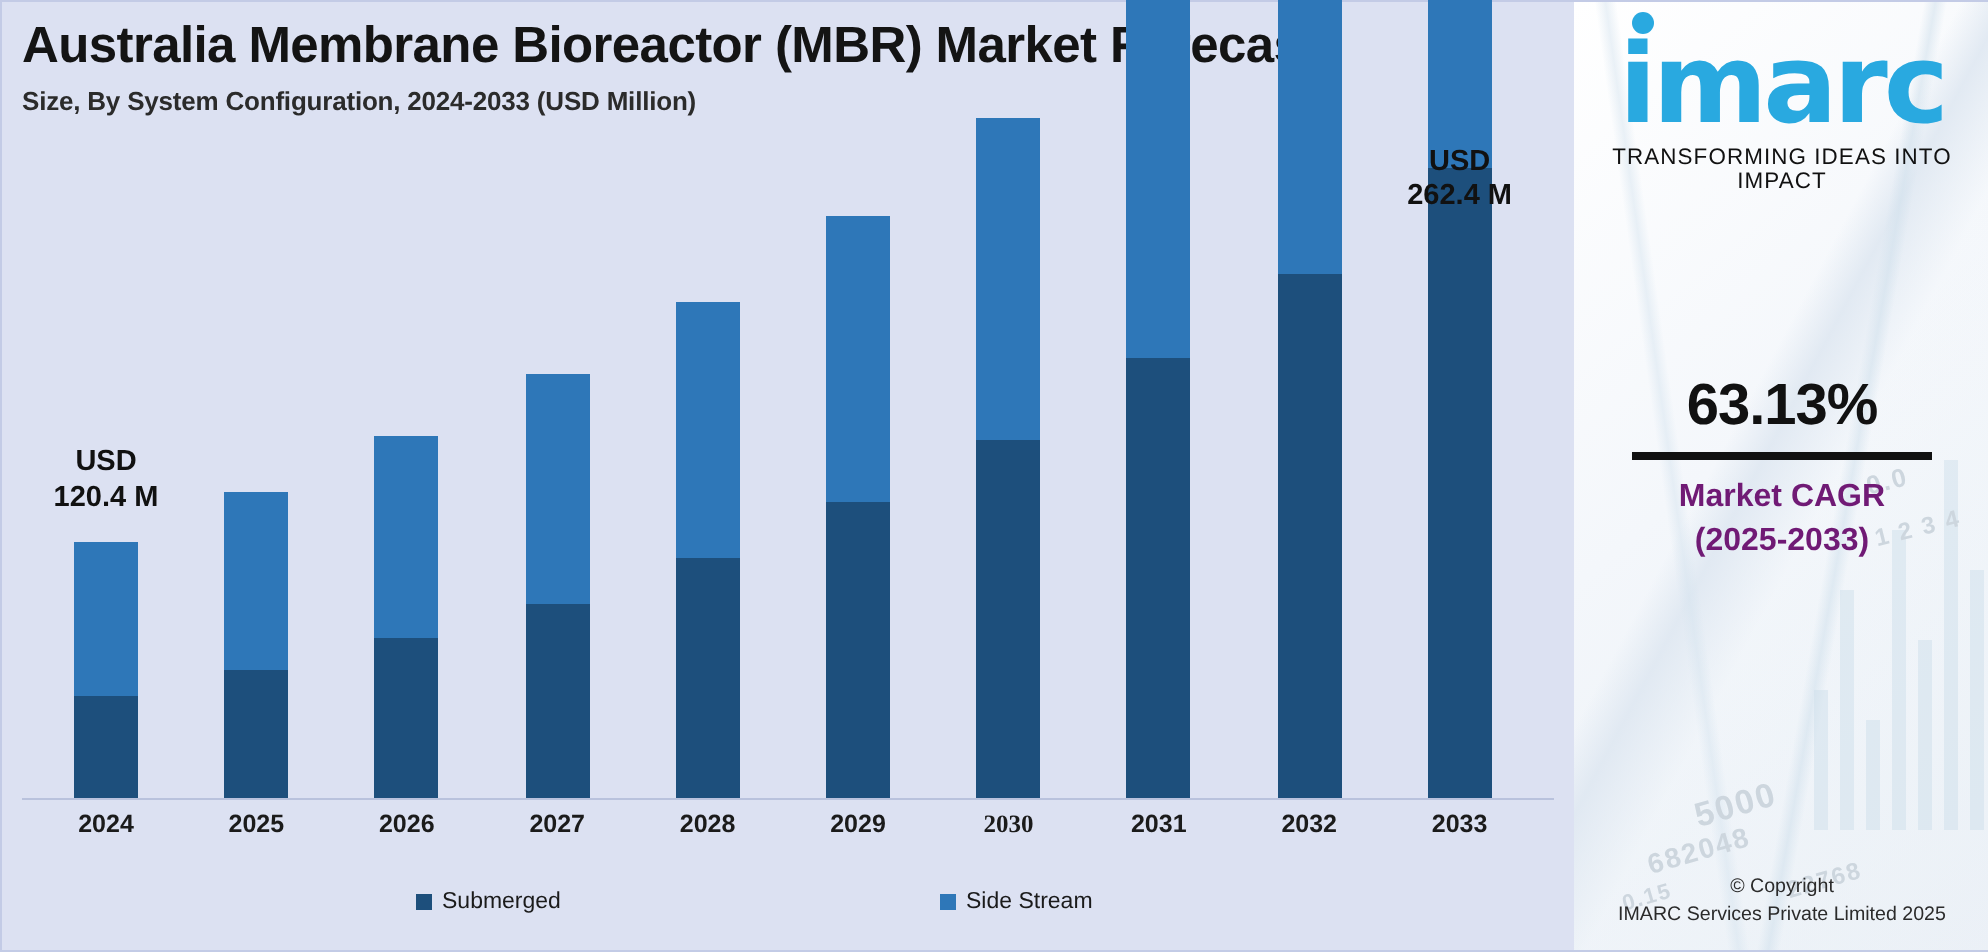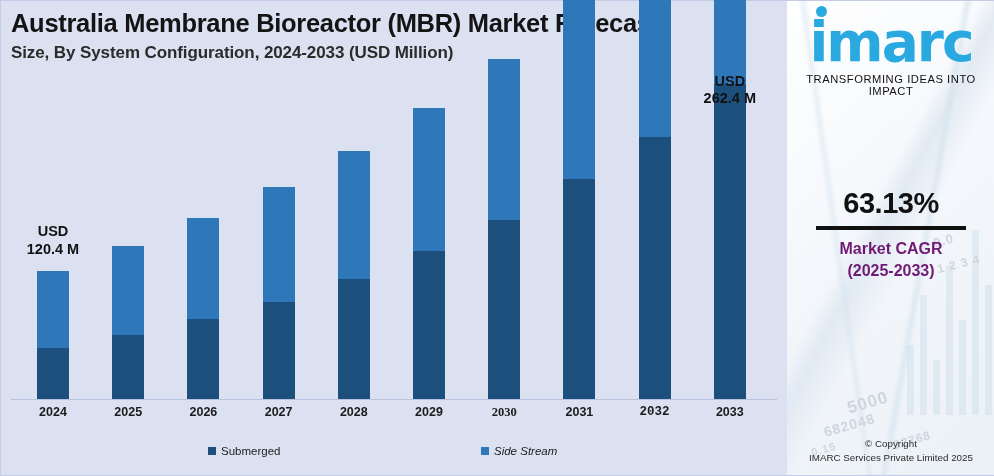--- a/index.html
+++ b/index.html
@@ -23,21 +23,21 @@
     background:#dce1f2;
   }
   .titles { position:absolute; left:10px; top:8px; width:770px; }
   .chart-title {
     font-size:25.5px; font-weight:bold; color:#141414;
     letter-spacing:-0.3px; line-height:1.12;
     white-space:nowrap;
   }
   .chart-subtitle {
     margin-top:5px;
-    font-size:17px; font-weight:bold; color:#2b2b2b;
+    font-size:13px; font-weight:bold; color:#2b2b2b;
     letter-spacing:-0.1px;
   }
 
   .plot {
     position:absolute; left:0; top:0;
     width:786px; height:440px;
   }
   .axis-line {
     position:absolute; left:10px; top:398px;
     width:766px; height:1px;
@@ -196,42 +196,42 @@
         <div class="x-label" style="left: 473.2px; width: 60px; font-family: Liberation Serif, serif;">2030</div>
         <div class="bar-group" style="left: 562.4px; width: 32px; height: 221.531px; bottom: 42px;">
           <div class="seg-lower" style="height: 219.624px; background: rgb(29, 79, 124);"></div>
           <div class="seg-upper" style="height: 180.742px; bottom: 219.624px; background: rgb(46, 119, 184);"></div>
         </div>
         <div class="x-label" style="left: 548.4px; width: 60px;">2031</div>
         <div class="bar-group" style="left: 637.6px; width: 32px; height: 243.674px; bottom: 42px;">
           <div class="seg-lower" style="height: 262.426px; background: rgb(29, 79, 124);"></div>
           <div class="seg-upper" style="height: 201.402px; bottom: 262.426px; background: rgb(46, 119, 184);"></div>
         </div>
-        <div class="x-label" style="left: 623.6px; width: 60px; font-family: Liberation Mono, monospace;">2032</div>
+        <div class="x-label" style="left: 623.6px; width: 60px;">2032</div>
         <div class="bar-group" style="left: 712.8px; width: 32px; height: 278px; bottom: 42px;">
           <div class="seg-lower" style="height: 314.869px; background: rgb(29, 79, 124);"></div>
           <div class="seg-upper" style="height: 226.299px; bottom: 314.869px; background: rgb(46, 119, 184);"></div>
         </div>
         <div class="x-label" style="left: 698.8px; width: 60px;">2033</div>
         <div class="value-callout" style="left: -3px; top: 222.442px; width: 110px;">
           <div>USD</div>
           <div>120.4 M</div>
         </div>
         <div class="value-callout" style="left: 673.8px; top: 72px; width: 110px;">
           <div>USD</div>
           <div>262.4 M</div>
         </div>
       </div>
 
     <div class="legend" id="legend">
         <div class="legend-item" style="left: 207px;">
           <span class="legend-swatch" style="background: rgb(29, 79, 124);"></span>
           <span>Submerged</span>
         </div>
-        <div class="legend-item" style="left: 480px; font-style: italic;">
+        <div class="legend-item" style="left: 469px;">
           <span class="legend-swatch" style="background: rgb(46, 119, 184);"></span>
           <span>Side Stream</span>
         </div>
       </div>
   </div>
 
   <div class="side-panel">
     <div class="side-bg"></div>
 
     <div class="side-bars">

